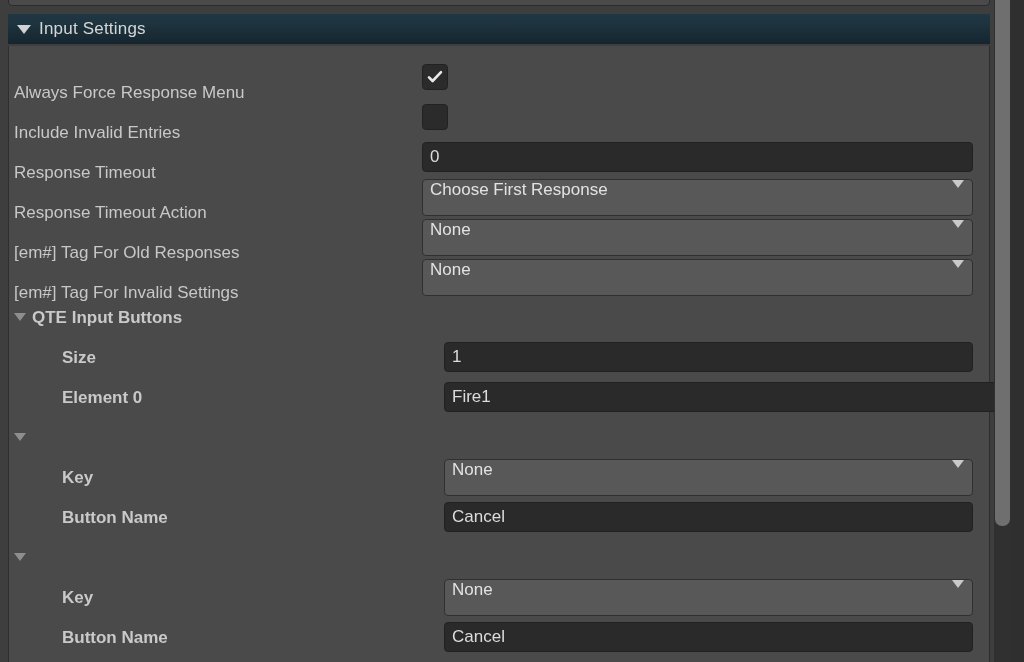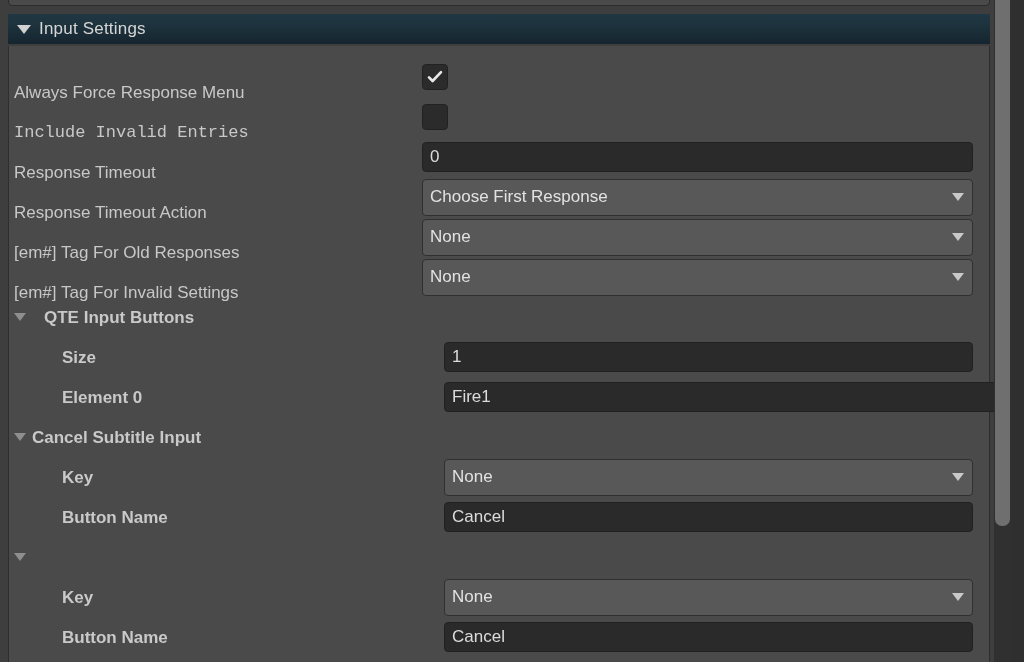--- a/index.html
+++ b/index.html
@@ -137,21 +137,20 @@
     overflow: hidden;
     white-space: nowrap;
   }
 
   .dropdown {
     background: #585858;
     border: 1px solid #303030;
     border-radius: 4px;
     height: 37px;
     display: flex;
-    align-items: center;
     padding-left: 7px;
     padding-right: 8px;
     font-size: 17px;
     color: #e2e2e2;
     overflow: hidden;
     white-space: nowrap;
   }
   .dropdown .dval { flex: 1 1 auto; overflow: hidden; }
   .dropdown .darrow {
     width: 0; height: 0;
@@ -213,21 +212,21 @@
       <div class="row" style="top: 57px;">
         <span class="label indent1">Always Force Response Menu</span>
       </div>
       <div class="ctrl" style="top: 62px; left: 422px;">
         <div class="checkbox">
           <svg width="18" height="18" viewBox="0 0 18 18">
             <path d="M3 9.4 L6.6 13 L15 4.2" fill="none" stroke="#e8e8e8" stroke-width="2.6" stroke-linecap="round" stroke-linejoin="round"></path>
           </svg>
         </div>
       </div>
-      <div class="row" style="top: 97px; font-family: Liberation Mono, monospace;">
+      <div class="row" style="top: 97px;">
         <span class="label indent1">Include Invalid Entries</span>
       </div>
       <div class="ctrl" style="top: 102px; left: 422px;">
         <div class="checkbox"></div>
       </div>
       <div class="row" style="top: 137px;">
         <span class="label indent1">Response Timeout</span>
       </div>
       <div class="ctrl" style="top: 142px; left: 422px; width: 551px;">
         <div class="textfield" style="width: 100%;">0</div>
@@ -252,39 +251,38 @@
       </div>
       <div class="row" style="top: 257px;">
         <span class="label indent1">[em#] Tag For Invalid Settings</span>
       </div>
       <div class="ctrl" style="top: 262px; left: 422px; width: 551px;">
         <div class="dropdown" style="width: 100%;">
           <span class="dval">None</span>
           <span class="darrow"></span>
         </div>
       </div>
-      <div class="row" style="top: 297px; gap: 12px;">
+      <div class="row" style="top: 297px;">
         <span class="subtri"></span>
         <span class="label bold">QTE Input Buttons</span>
       </div>
       <div class="row" style="top: 337px;">
         <span class="label bold indent2">Size</span>
       </div>
       <div class="ctrl" style="top: 342px; left: 444px; width: 529px;">
         <div class="textfield" style="width: 100%;">1</div>
       </div>
       <div class="row" style="top: 377px;">
         <span class="label bold indent2">Element 0</span>
       </div>
       <div class="ctrl" style="top: 382px; left: 444px; width: 604px;">
         <div class="textfield" style="width: 100%;">Fire1</div>
       </div>
       <div class="row" style="top: 417px;">
         <span class="subtri"></span>
-        <span class="label bold">Cancel Subtitle Input</span>
       </div>
       <div class="row" style="top: 457px;">
         <span class="label bold indent2">Key</span>
       </div>
       <div class="ctrl" style="top: 462px; left: 444px; width: 529px;">
         <div class="dropdown" style="width: 100%;">
           <span class="dval">None</span>
           <span class="darrow"></span>
         </div>
       </div>

